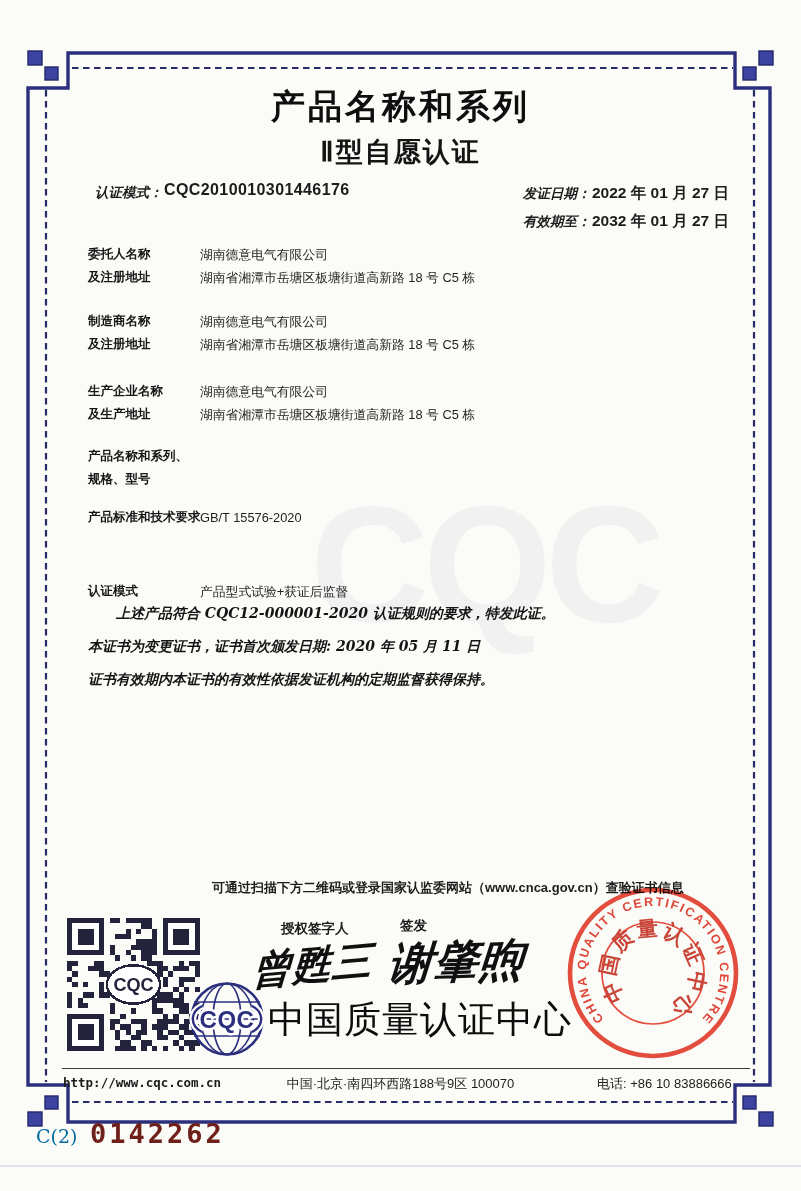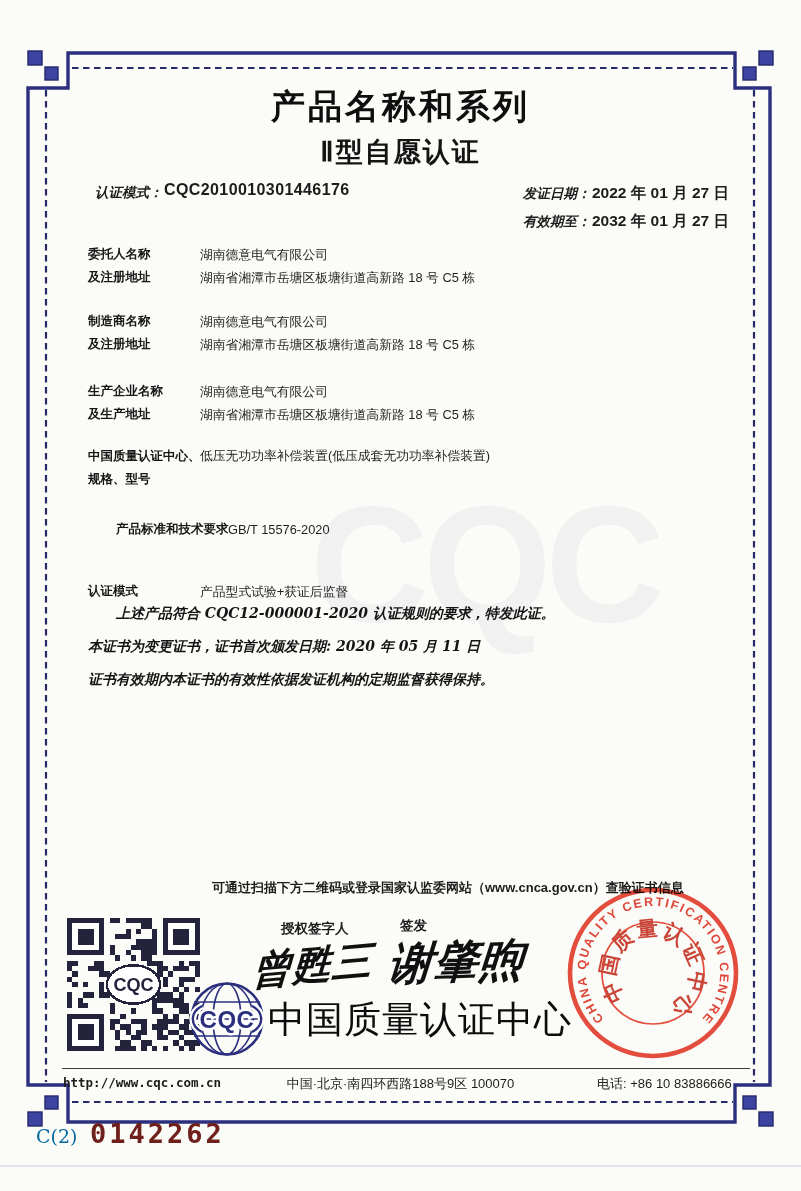--- a/index.html
+++ b/index.html
@@ -27,21 +27,21 @@
   .cert-no-value{left:164px;top:181px;font-size:16px;font-weight:bold;letter-spacing:0.4px;z-index:2;}
   .date-label{font-size:13.5px;font-weight:bold;z-index:2;}
   .date-value{font-size:15.5px;font-weight:bold;z-index:2;}
   .issue-label{left:523px;top:185px;}
   .issue-value{left:592px;top:183px;}
   .expiry-label{left:523px;top:213px;}
   .expiry-value{left:592px;top:211px;}
   
   .f-label{left:88px;font-size:12.5px;font-weight:bold;line-height:23px;white-space:pre;z-index:2;color:#161616;}
   .f-value{left:200px;width:516px;font-size:12.8px;line-height:23px;z-index:2;color:#1f1f1f;}
-  .f1{top:243px;} .f2{top:310px;} .f3{top:380px;} .f4{top:445px;} .f5{top:518px;margin-left:28px;} .f6{top:580px;}
+  .f1{top:243px;} .f2{top:310px;} .f3{top:380px;} .f4{top:445px;} .f5{top:506px;} .f6{top:580px;}
   .f4v{line-height:22.5px;}
   
   .stmt{left:88px;width:560px;font-size:14px;font-weight:600;z-index:2;color:#141414;}
   .s1{top:605px;margin-left:28px;} .s2{top:638px;} .s3{top:671px;}
   
   .verify-note{left:212px;top:879px;font-size:13px;font-weight:bold;z-index:2;}
   
   #qr-svg{position:absolute;left:63px;top:918px;z-index:2;}
   
   .sign-label{font-size:13.5px;font-weight:bold;z-index:3;}
@@ -100,22 +100,22 @@
 
 <div class="abs f-label f1"><span>委托人名称</span><br><span>及注册地址</span></div>
 <div class="abs f-value f1"><span>湖南德意电气有限公司</span><br><span>湖南省湘潭市岳塘区板塘街道高新路 18 号 C5 栋</span></div>
 
 <div class="abs f-label f2"><span>制造商名称</span><br><span>及注册地址</span></div>
 <div class="abs f-value f2"><span>湖南德意电气有限公司</span><br><span>湖南省湘潭市岳塘区板塘街道高新路 18 号 C5 栋</span></div>
 
 <div class="abs f-label f3"><span>生产企业名称</span><br><span>及生产地址</span></div>
 <div class="abs f-value f3"><span>湖南德意电气有限公司</span><br><span>湖南省湘潭市岳塘区板塘街道高新路 18 号 C5 栋</span></div>
 
-<div class="abs f-label f4"><span>中国质量认证中心、</span><br><span>规格、型号</span></div>
-<div class="abs f-value f4 f4v"><span>低压无功功率补偿装置(低压成套无功功率补偿装置)</span><br></div>
+<div class="abs f-label f4"><span>产品名称和系列、</span><br><span>规格、型号</span></div>
+<div class="abs f-value f4 f4v"><br></div>
 
 <div class="abs f-label f5">产品标准和技术要求</div>
 <div class="abs f-value f5">GB/T 15576-2020</div>
 
 <div class="abs f-label f6">认证模式</div>
 <div class="abs f-value f6">产品型式试验+获证后监督</div>
 
 <div class="abs kai stmt s1">上述产品符合 CQC12-000001-2020 认证规则的要求，特发此证。</div>
 <div class="abs kai stmt s2">本证书为变更证书，证书首次颁发日期: 2020 年 05 月 11 日</div>
 <div class="abs kai stmt s3">证书有效期内本证书的有效性依据发证机构的定期监督获得保持。</div>

